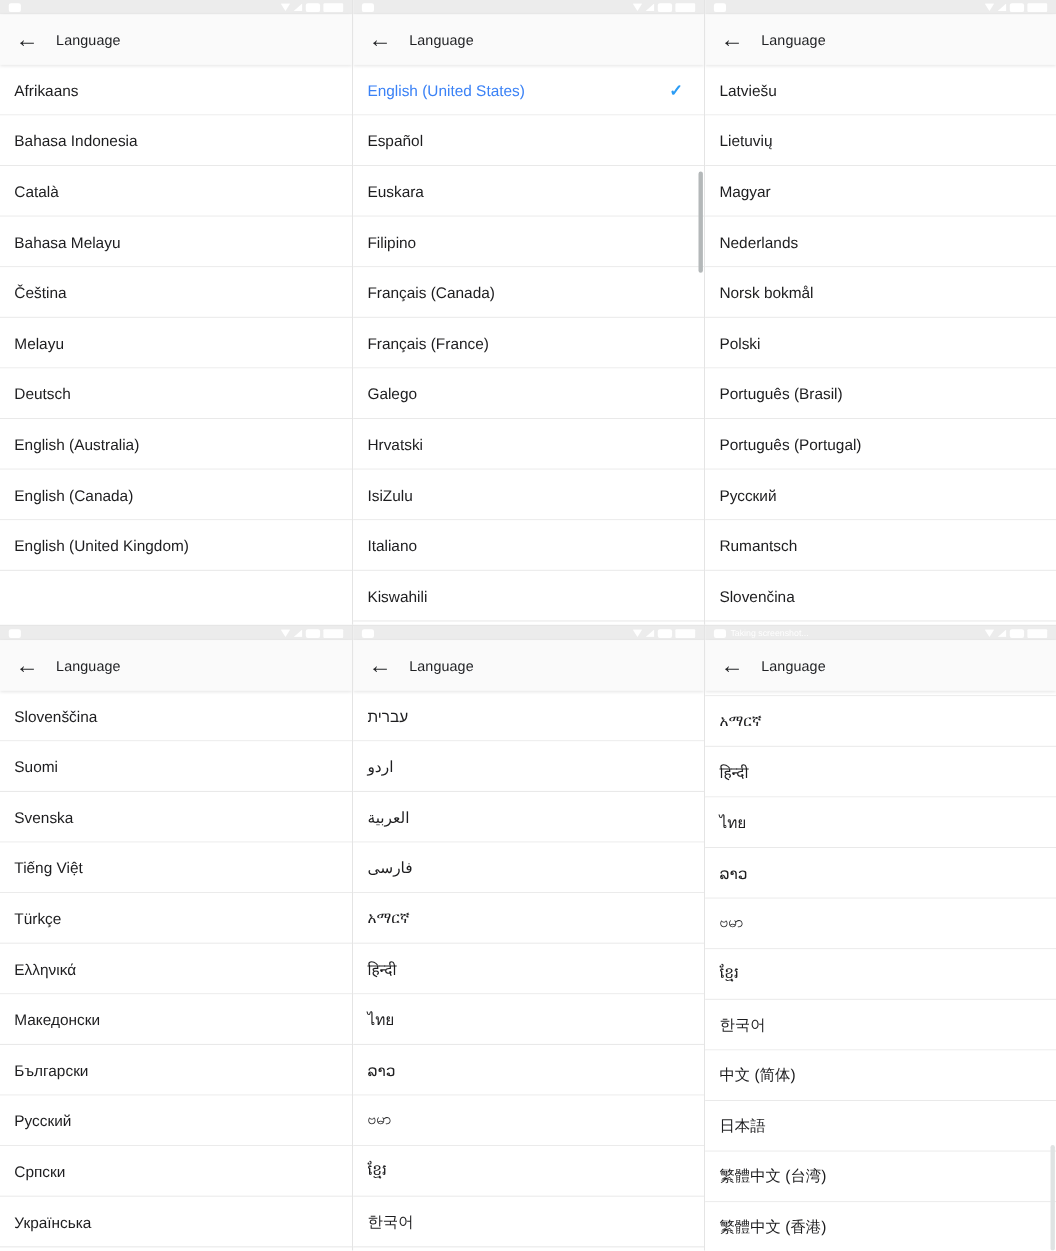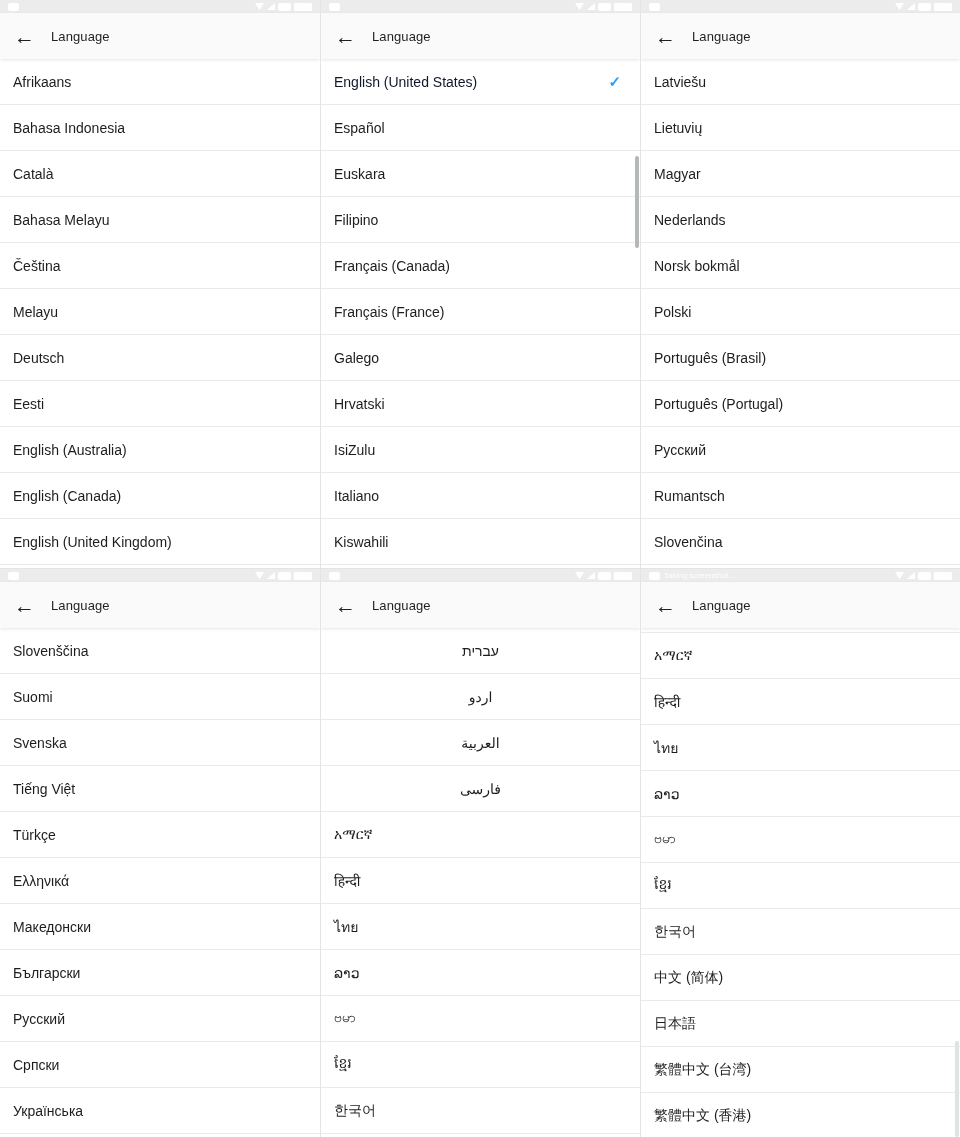--- a/index.html
+++ b/index.html
@@ -21,22 +21,22 @@
   .sb-clock{width:18px;height:8px;background:#ffffff;border-radius:1px;opacity:.95;}
 
   
   .header{height:46px;background:#fafafa;display:flex;align-items:center;padding:0 14px;position:relative;box-shadow:0 1px 3px rgba(0,0,0,0.10);z-index:2;}
   .back{font-size:21px;color:#1f2023;width:22px;line-height:1;flex:0 0 auto;}
   .title{font-size:13px;color:#1f2023;margin-left:15px;letter-spacing:.1px;}
 
   
   .list{position:relative;z-index:1;}
   .row{height:45px;border-bottom:1px solid #e9e9e9;display:flex;align-items:center;padding:0 13px;font-size:14px;color:#1d1d1f;background:#ffffff;}
-  .row.rtl{justify-content:center;}
-  .row.selected .row-label{color:#0f172a;}
+  .row.rtl{justify-content:flex-start;}
+  .row.selected .row-label{color:#3b82f6;}
   .check{margin-left:auto;color:#2b9cf5;font-size:15px;font-weight:bold;padding-right:6px;}
   .partial-row{height:4px;border-bottom:1px solid #e9e9e9;background:#ffffff;}
 
   
   .scrollbar{position:absolute;right:1px;width:4px;border-radius:2px;z-index:3;}
   .scrollbar.dark{background:#b4b8b9;}
   .scrollbar.light{background:#dfe3e3;}
 </style>
 </head>
 <body>
@@ -75,23 +75,20 @@
         <div class="row">
           <span class="row-label">Čeština</span>
         </div>
         <div class="row">
           <span class="row-label">Melayu</span>
         </div>
         <div class="row">
           <span class="row-label">Deutsch</span>
         </div>
         <div class="row">
-          <span class="row-label">Eesti</span>
-        </div>
-        <div class="row">
           <span class="row-label">English (Australia)</span>
         </div>
         <div class="row">
           <span class="row-label">English (Canada)</span>
         </div>
         <div class="row">
           <span class="row-label">English (United Kingdom)</span>
         </div>
       </div>
   </div>

